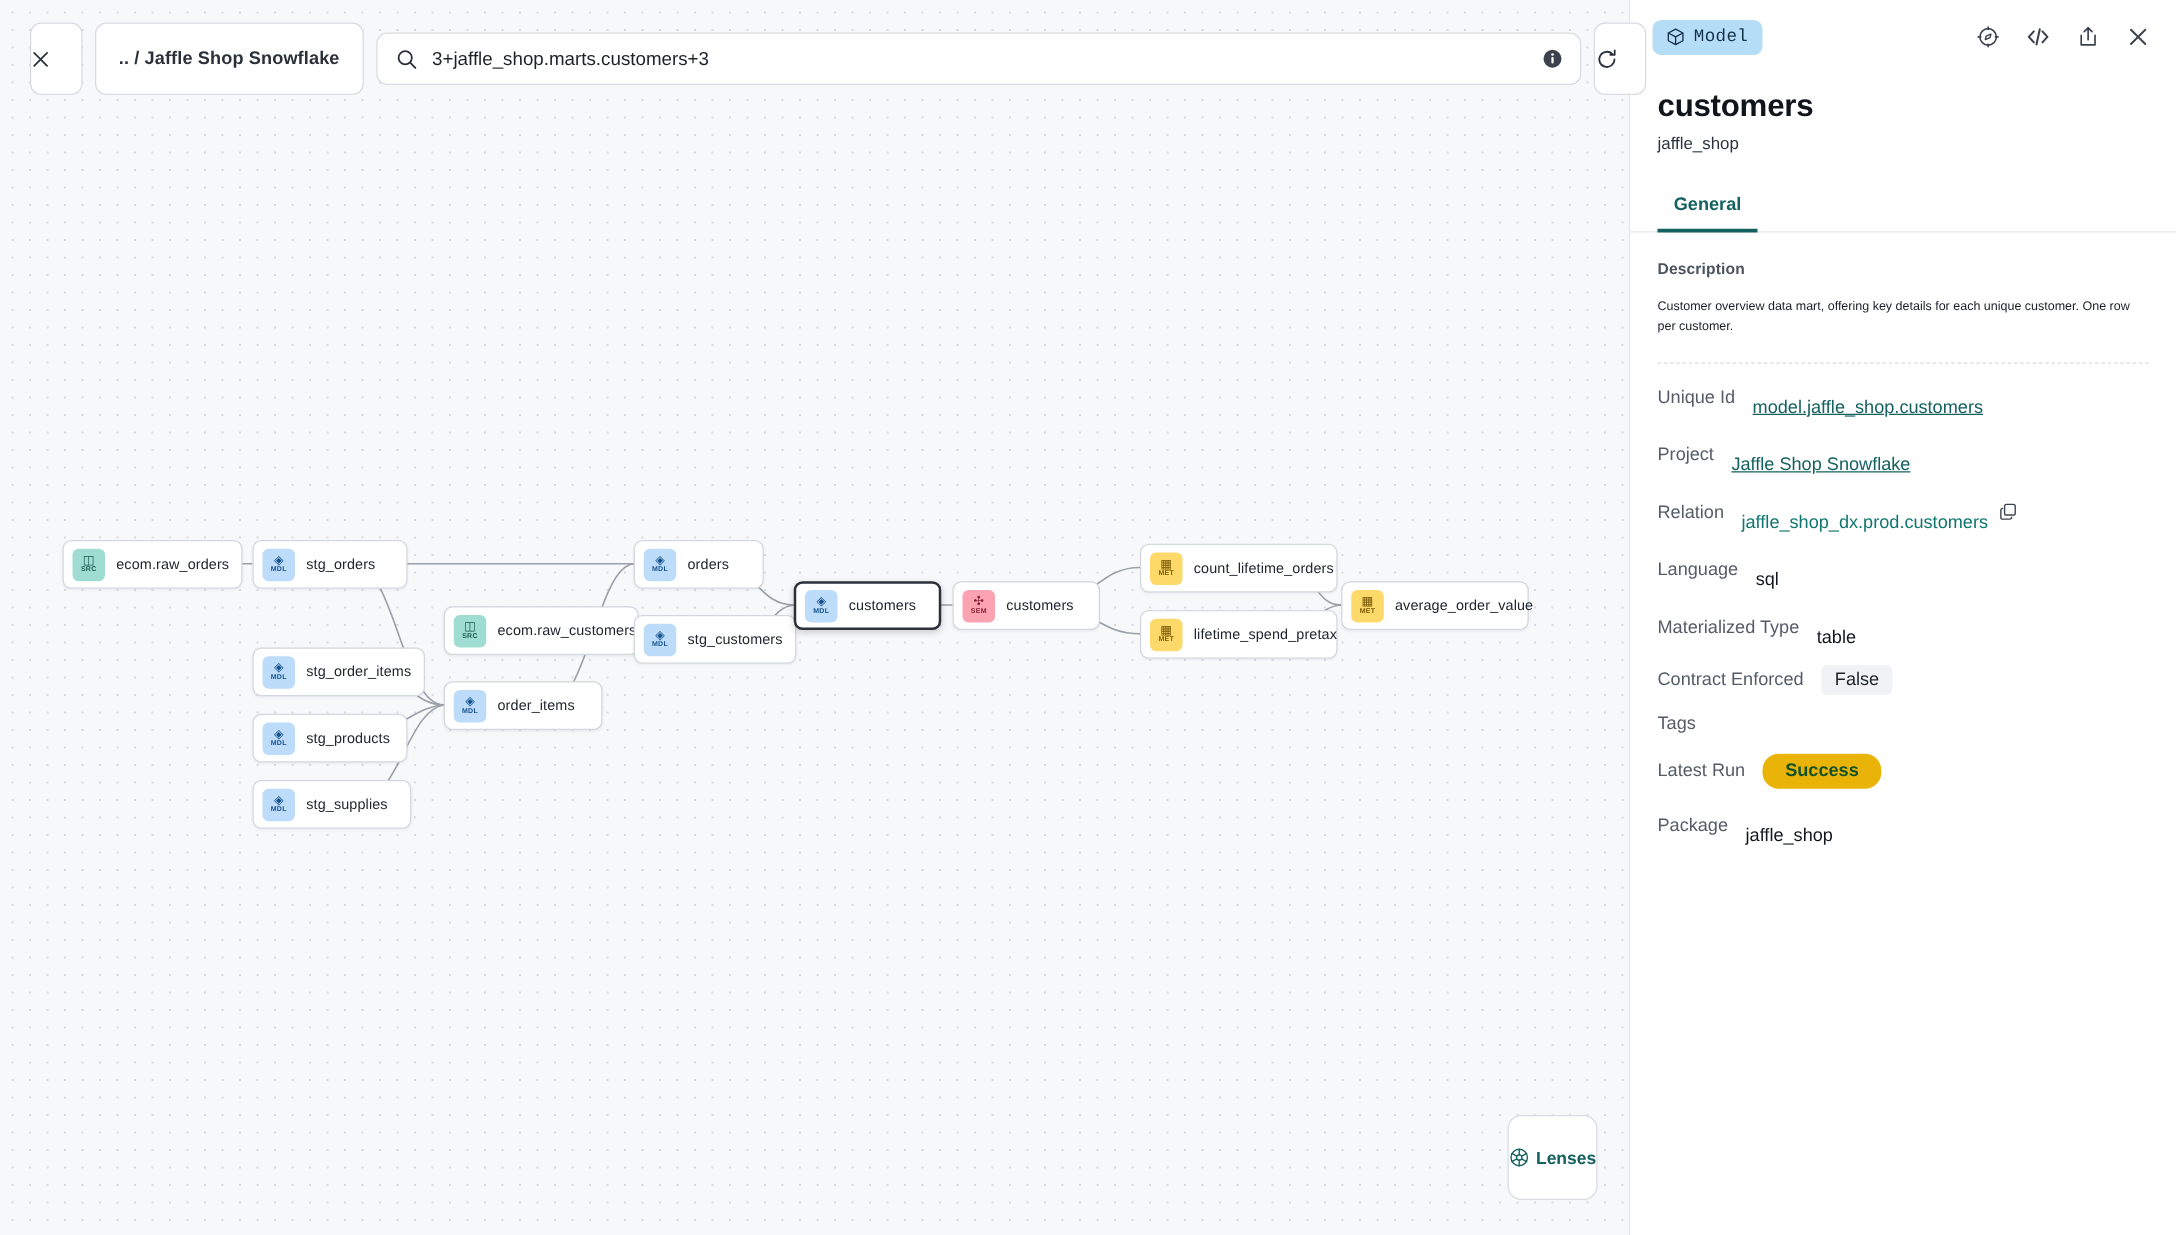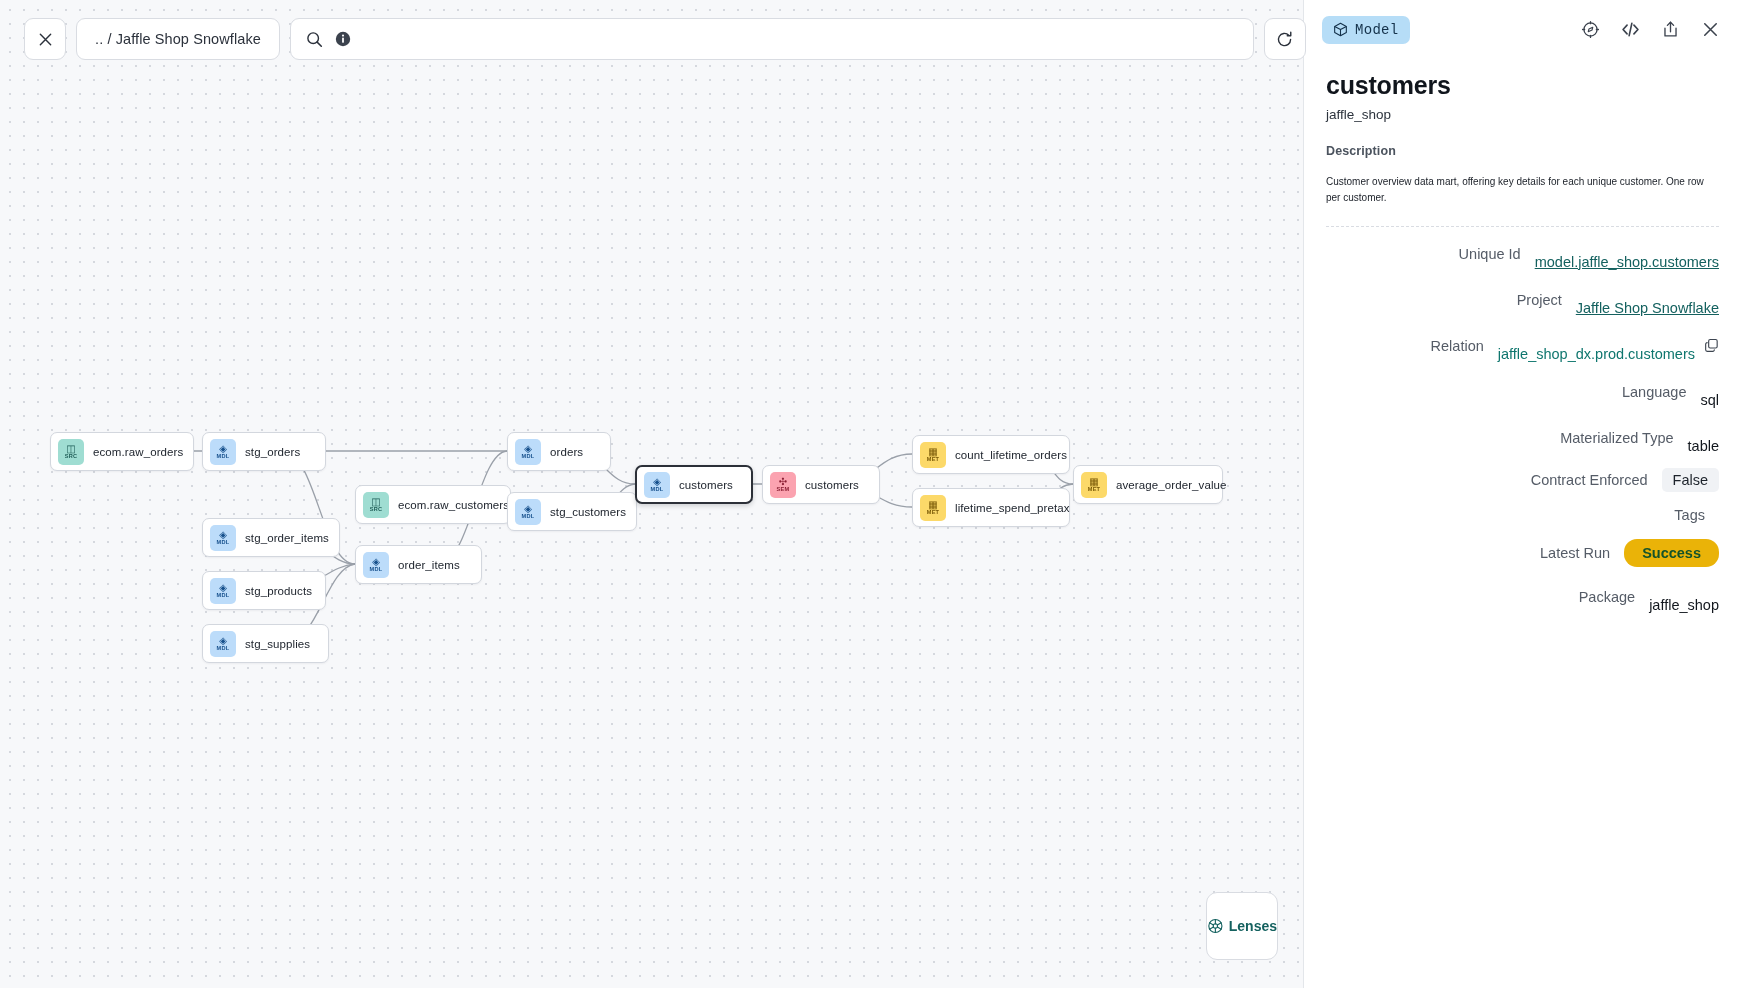--- a/index.html
+++ b/index.html
@@ -18,24 +18,24 @@
     background-color: #f7f8fa;
     background-image: radial-gradient(circle, #d5d8de 1px, transparent 1.1px);
     background-size: 14px 14px;
     background-position: 3px 3px;
     flex: none;
   }
 
   
   .toolbar { position: absolute; top: 18px; left: 24px; display: flex; align-items: center; gap: 10px; z-index: 20; }
   .tb-btn {
-    height: 42px; min-width: 42px;
+    height: 58px; min-width: 42px;
     background: #fff; border: 1px solid #d9dce2; border-radius: 9px;
-    display: flex; align-items: center; justify-content: center;
-    cursor: pointer; color: #2b313b;
+    display: flex; align-items: center; 
+    cursor: pointer; color: #2b313b; font-weight: bold;
   }
   .tb-breadcrumb { padding: 0 18px; font-size: 14.5px; color: #2b313b; letter-spacing: .1px; white-space: nowrap; }
   .tb-search {
     width: 964px; height: 42px; background:#fff; border: 1px solid #d9dce2; border-radius: 9px;
     display: flex; align-items: center; gap: 12px; padding: 0 14px 0 15px;
   }
   .tb-search .sq { flex:none; display:flex; }
   .tb-search input {
     flex: 1; border: none; outline: none; font-size: 15px;
     font-family: "Liberation Sans", sans-serif; color: #1d2229; background: transparent;
@@ -99,21 +99,21 @@
   .panel-sub { font-size: 13.5px; color: #2c333d; margin-top: 7px; }
 
   .tabs { display: flex; padding: 0 22px; margin-top: 25px; border-bottom: 1px solid #e3e6ea; flex: none; }
   .tab { padding: 9px 13px 11px 13px; font-size: 14.5px; color: #14615f; font-weight: 600; cursor: pointer; border-bottom: 3px solid #14615f; margin-bottom: -1px; }
 
   .panel-body { padding: 22px 22px 0 22px; overflow-y: auto; flex: 1; }
   .sect-label { font-size: 12.5px; font-weight: 700; color: #4b535e; letter-spacing: .1px; }
   .desc { font-size: 10px; color: #1a1f27; line-height: 1.58; margin-top: 16px; }
   .divider { border-top: 1px dashed #d9dce2; margin: 20px 0 4px 0; }
 
-  .row { display: flex; align-items: center; justify-content: flex-end; min-height: 33px; padding: 7px 0; gap: 14px; }
+  .row { display: flex; align-items: center; justify-content: flex-start; min-height: 33px; padding: 7px 0; gap: 14px; }
   .row-k { font-size: 14.5px; color: #555c67; white-space: nowrap; }
   .row-v { font-size: 14.5px; color: #12171e; text-align: right; margin-top: 16px; }
   .row-v.link { color: #14615f; text-decoration: underline; cursor: pointer; }
   .row-v.teal { color: #0f766e; }
   .row-v-wrap { display: flex; align-items: center; gap: 9px; }
   .copy-ic { cursor: pointer; display: flex; color: #3d4550; }
   .chip-false { background: #f0f2f5; color: #1d232b; border-radius: 5px; padding: 4px 11px; font-size: 14.5px; }
   .chip-success { background: #eab308; color: #14532a; border-radius: 13px; padding: 6px 18px; font-size: 14.5px; font-weight: bold; }
 </style>
 </head>
@@ -166,20 +166,21 @@
         <span>.. / Jaffle Shop Snowflake</span>
       </div>
 
       <div class="tb-search">
         <span class="sq">
           <svg width="17" height="17" viewBox="0 0 18 18">
             <circle cx="7.6" cy="7.6" r="5.6" stroke="#2b313b" stroke-width="1.5" fill="none"></circle>
             <path d="M11.8 11.8 L16.2 16.2" stroke="#2b313b" stroke-width="1.6" stroke-linecap="round"></path>
           </svg>
         </span>
+        <input type="text" value="3+jaffle_shop.marts.customers+3" placeholder="Search lineage" style="">
         <span class="info-dot">
           <svg width="16" height="16" viewBox="0 0 16 16">
             <circle cx="8" cy="8" r="7.2" fill="#3b424d"></circle>
             <circle cx="8" cy="4.6" r="1.05" fill="#fff"></circle>
             <rect x="7.1" y="6.6" width="1.8" height="5.2" rx=".85" fill="#fff"></rect>
           </svg>
         </span>
       </div>
 
       <div class="tb-btn">
@@ -343,20 +344,23 @@
           <path d="M2.6 2.6 L13.4 13.4 M13.4 2.6 L2.6 13.4" stroke="#3b424d" stroke-width="1.45" fill="none" stroke-linecap="round"></path>
         </svg>
       </div>
     </div>
 
     <div class="panel-head">
       <div class="panel-title">customers</div>
       <div class="panel-sub">jaffle_shop</div>
     </div>
 
+    <div class="tabs">
+      <div class="tab">General</div>
+    </div>
 
     <div class="panel-body">
       <div class="sect-label">Description</div>
       <div class="desc">Customer overview data mart, offering key details for each unique customer. One row per customer.</div>
       <div class="divider"></div>
       <div id="field-list">
           <div class="row">
             <div class="row-k">Unique Id</div>
             <div class="row-v-wrap">
               <div class="row-v link">model.jaffle_shop.customers</div>

